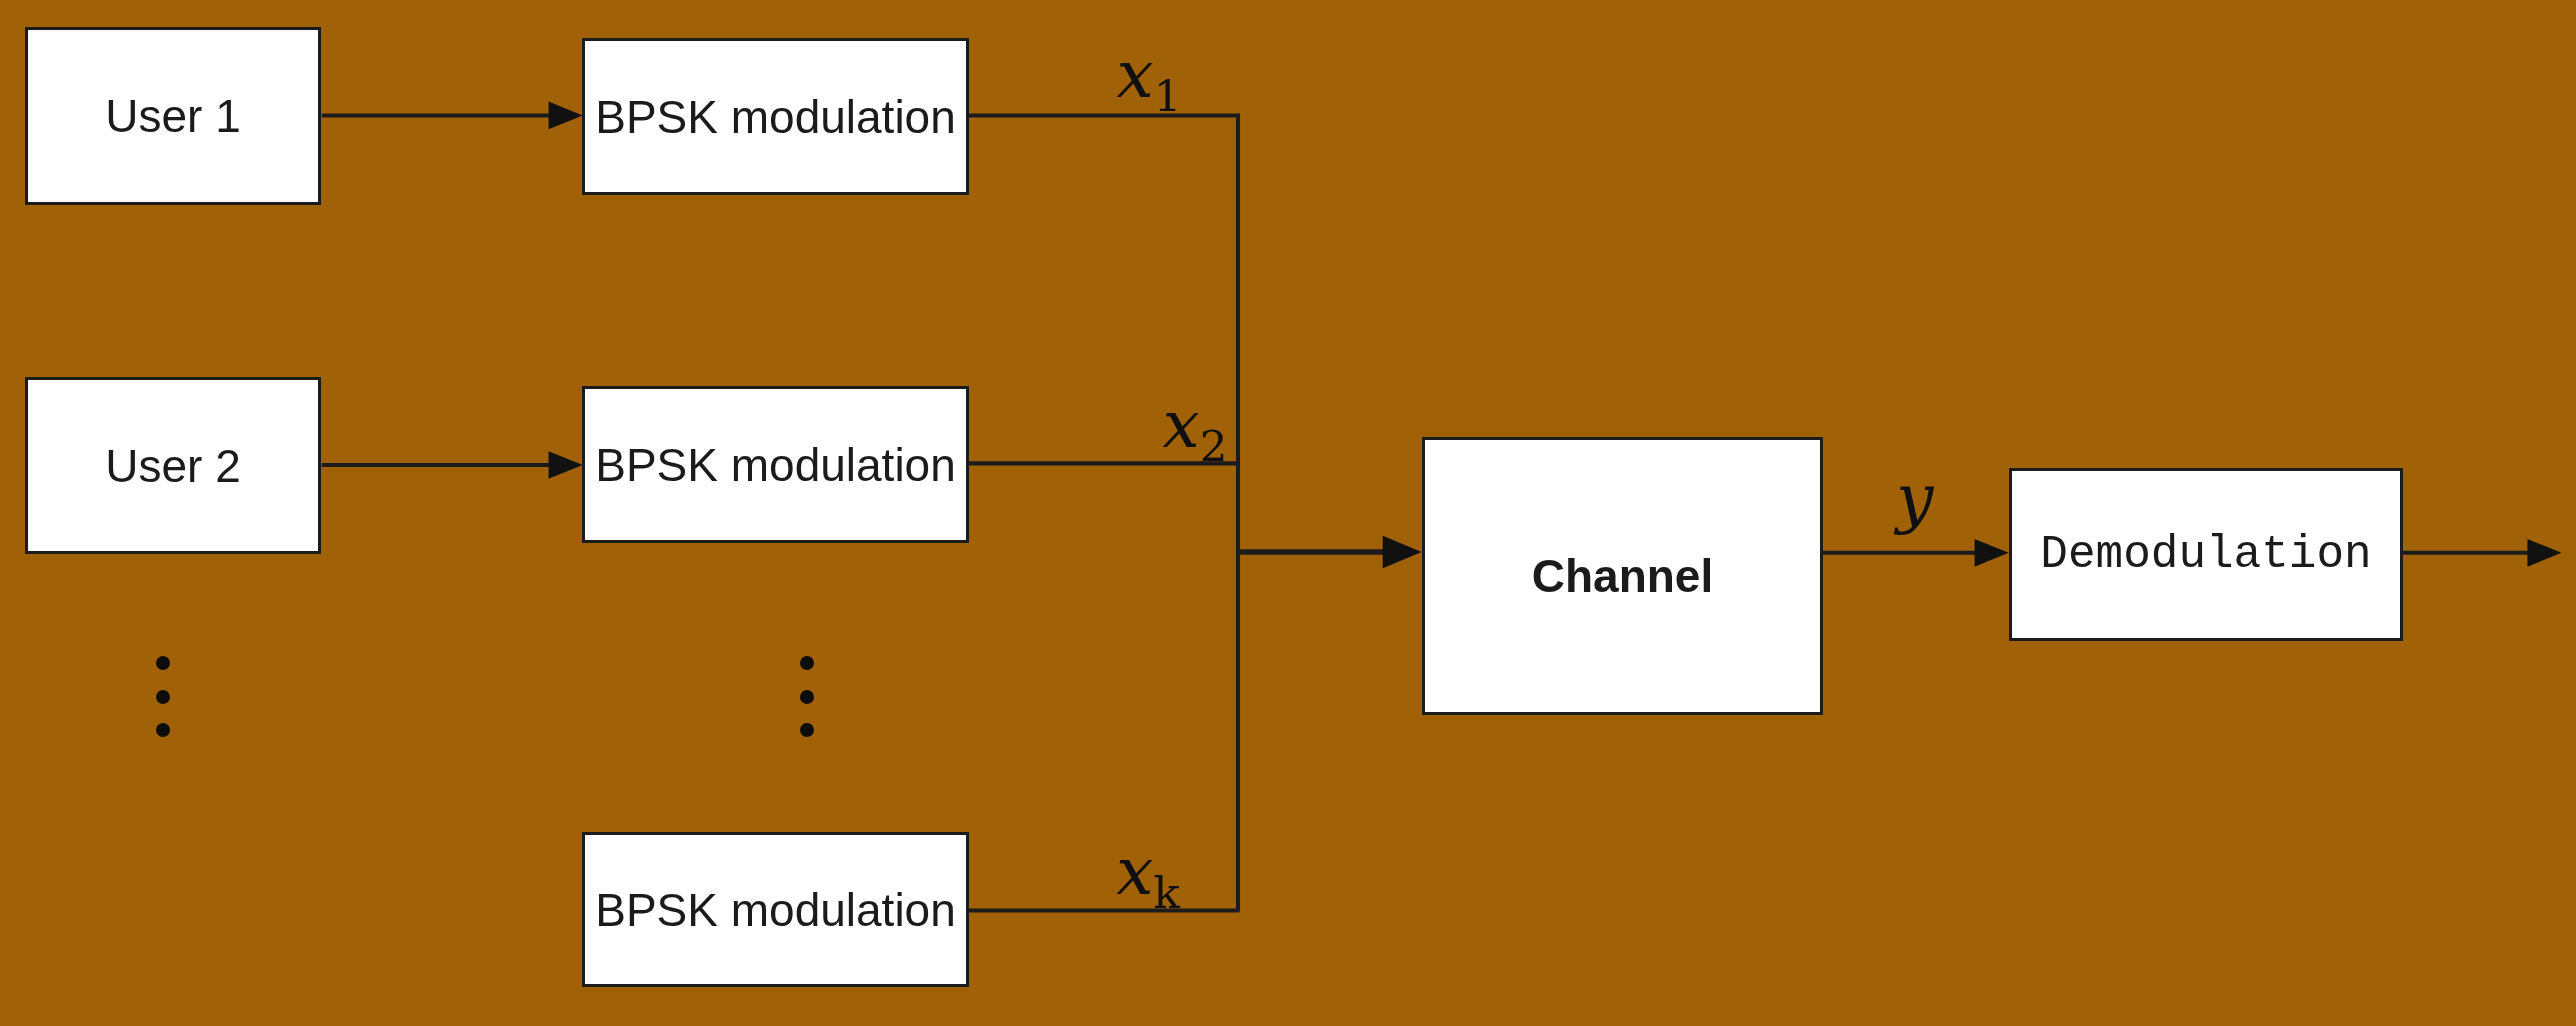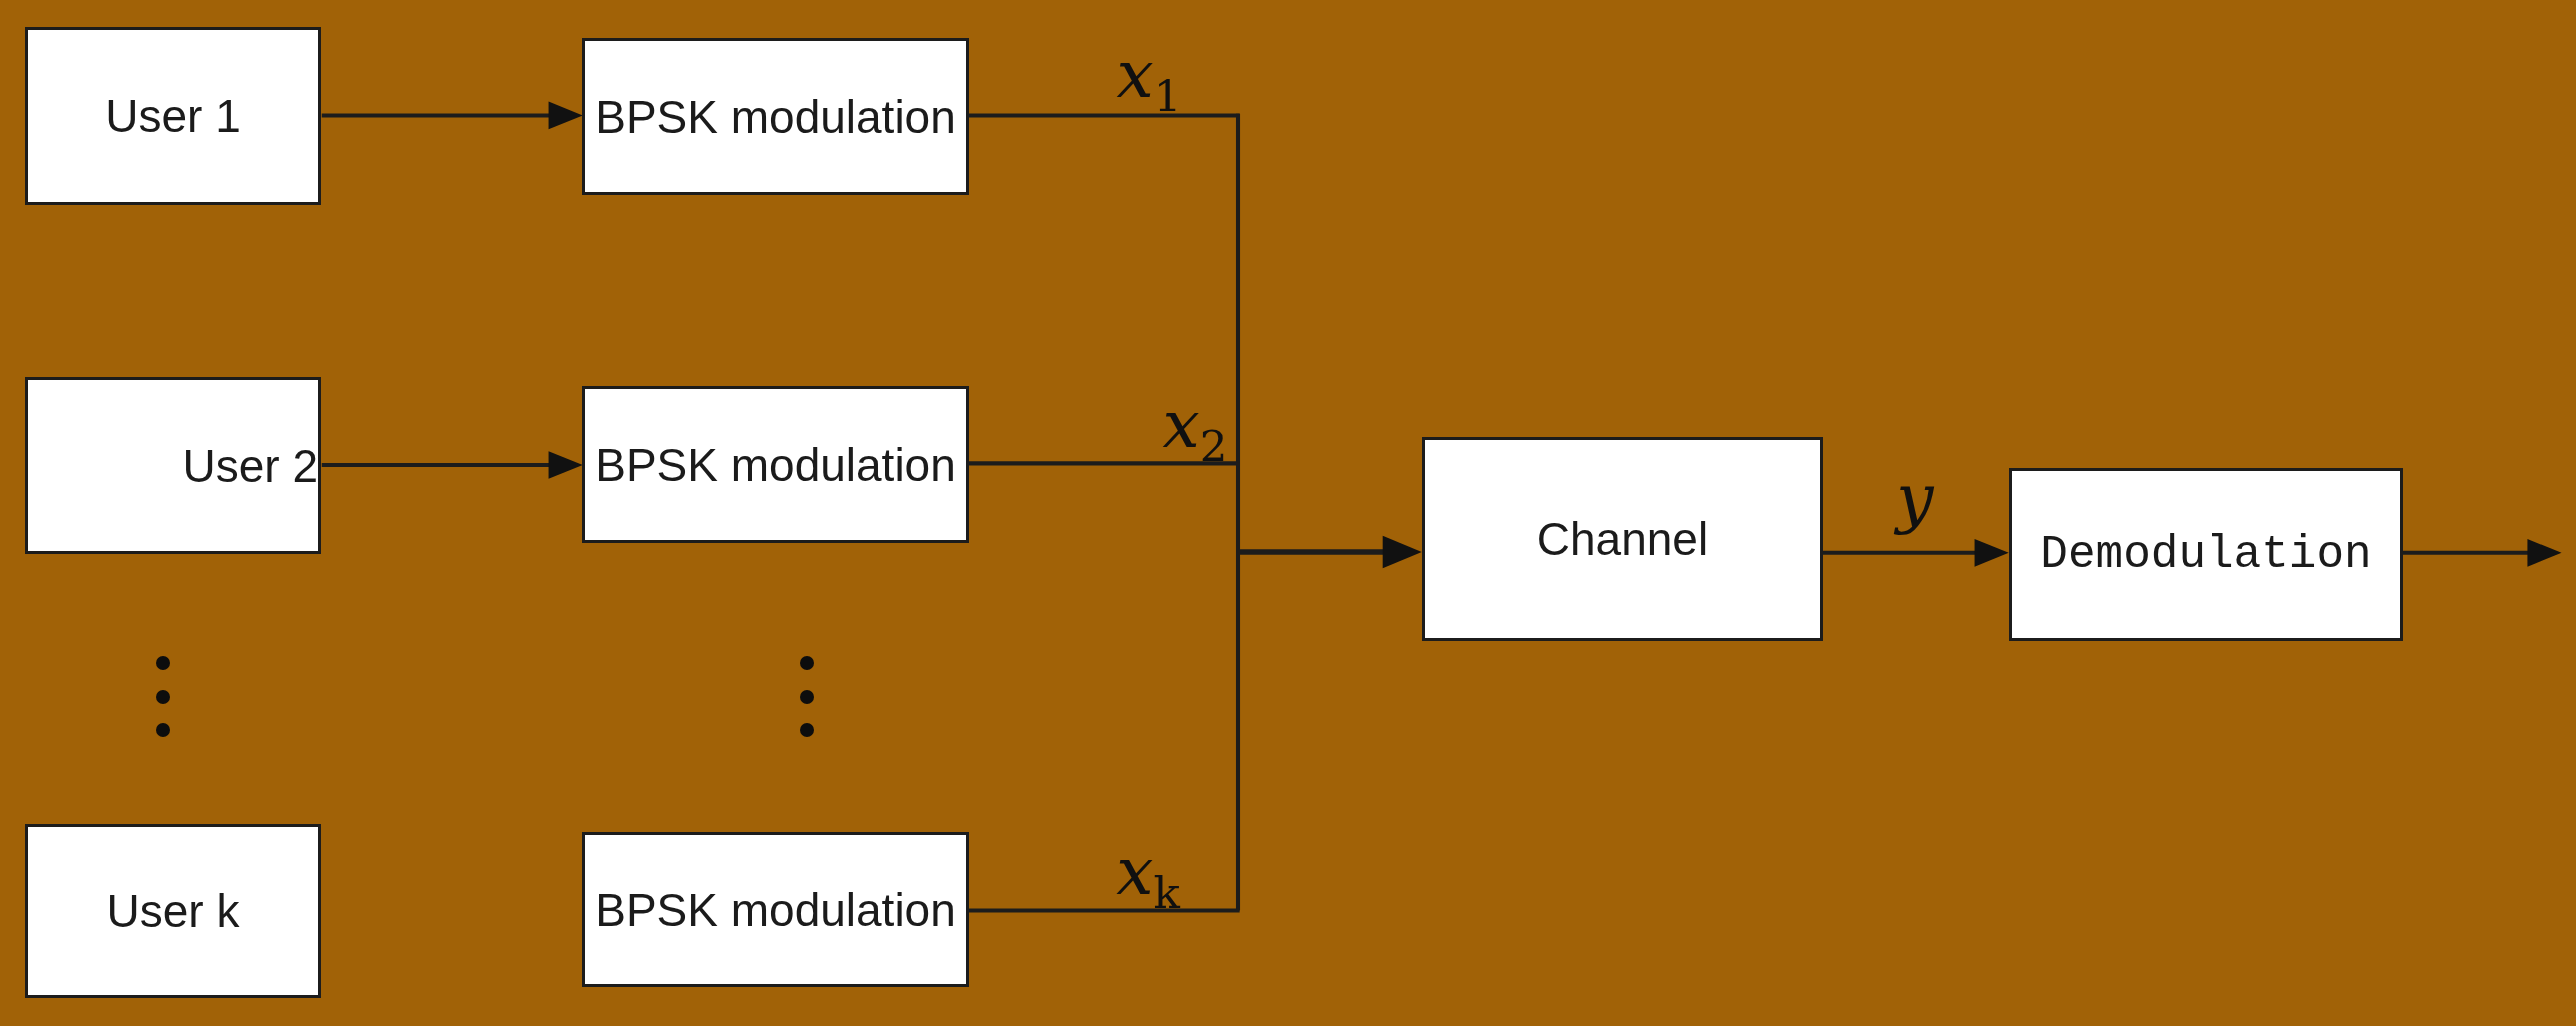--- a/index.html
+++ b/index.html
@@ -84,37 +84,34 @@
   </svg>
 
   <div class="box" style="left:25px;top:27px;width:296px;height:178px;">
     <span class="box-label">User 1</span>
   </div>
 
   <div class="box" style="left:582px;top:38px;width:387px;height:157px;">
     <span class="box-label">BPSK modulation</span>
   </div>
 
-  <div class="box" style="left:25px;top:377px;width:296px;height:177px;justify-content:flex-end;">
+  <div class="box" style="left:25px;top:377px;width:296px;height:177px;">
     <span class="box-label">User 2</span>
   </div>
 
   <div class="box" style="left:582px;top:386px;width:387px;height:157px;">
     <span class="box-label">BPSK modulation</span>
   </div>
 
-  <div class="box" style="left:25px;top:824px;width:296px;height:174px;">
-    <span class="box-label">User k</span>
-  </div>
 
   <div class="box" style="left:582px;top:832px;width:387px;height:155px;">
     <span class="box-label">BPSK modulation</span>
   </div>
 
-  <div class="box" style="left:1422px;top:437px;width:401px;height:204px;">
+  <div class="box" style="left:1422px;top:437px;width:401px;height:278px;font-weight:bold;">
     <span class="box-label">Channel</span>
   </div>
 
   <div class="box" style="left:2009px;top:468px;width:394px;height:173px;font-family:Liberation Mono, monospace;">
     <span class="box-label">Demodulation</span>
   </div>
 
   <div class="signal-label" style="left:1149px;top:39px;">
     <span>x</span><sub>1</sub>
   </div>

